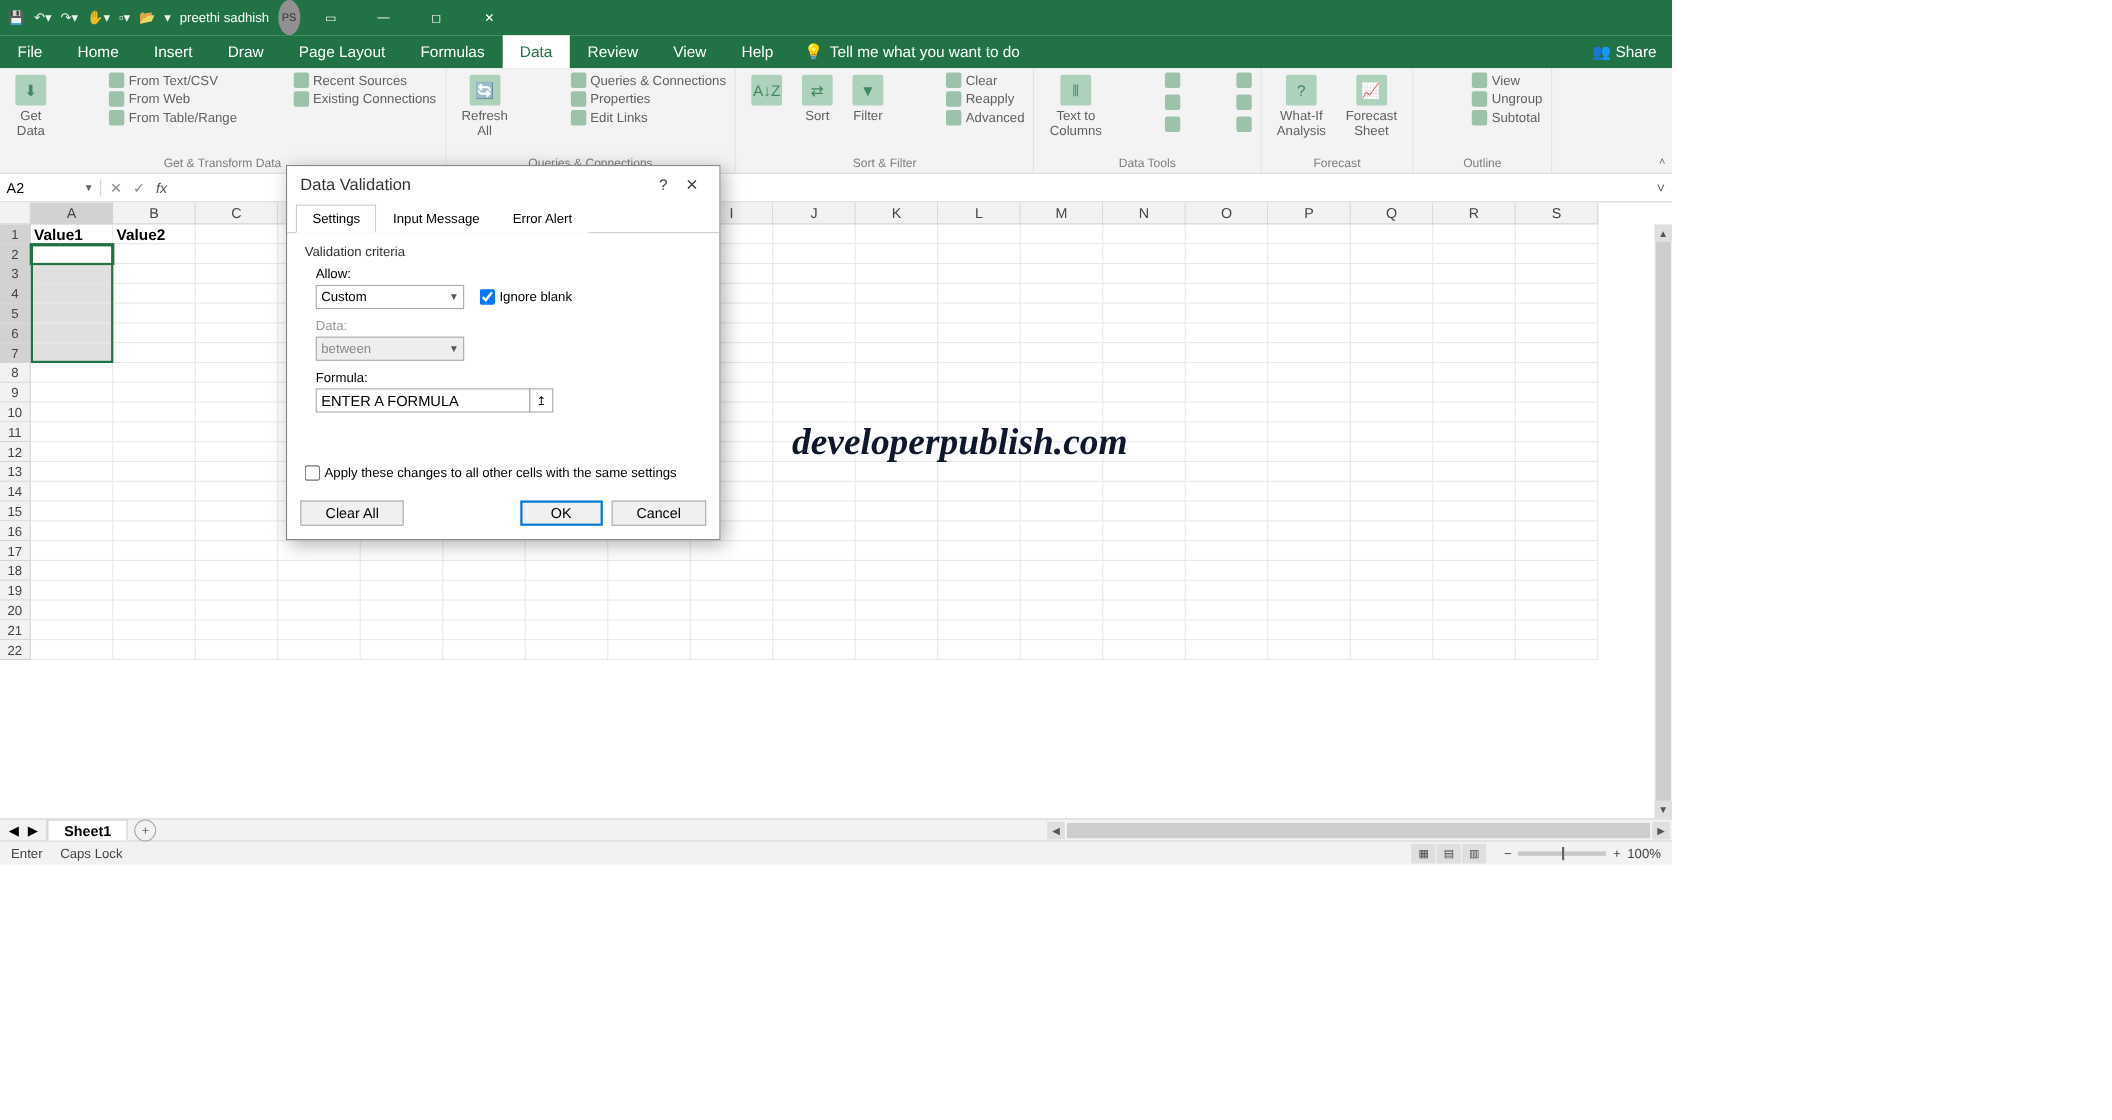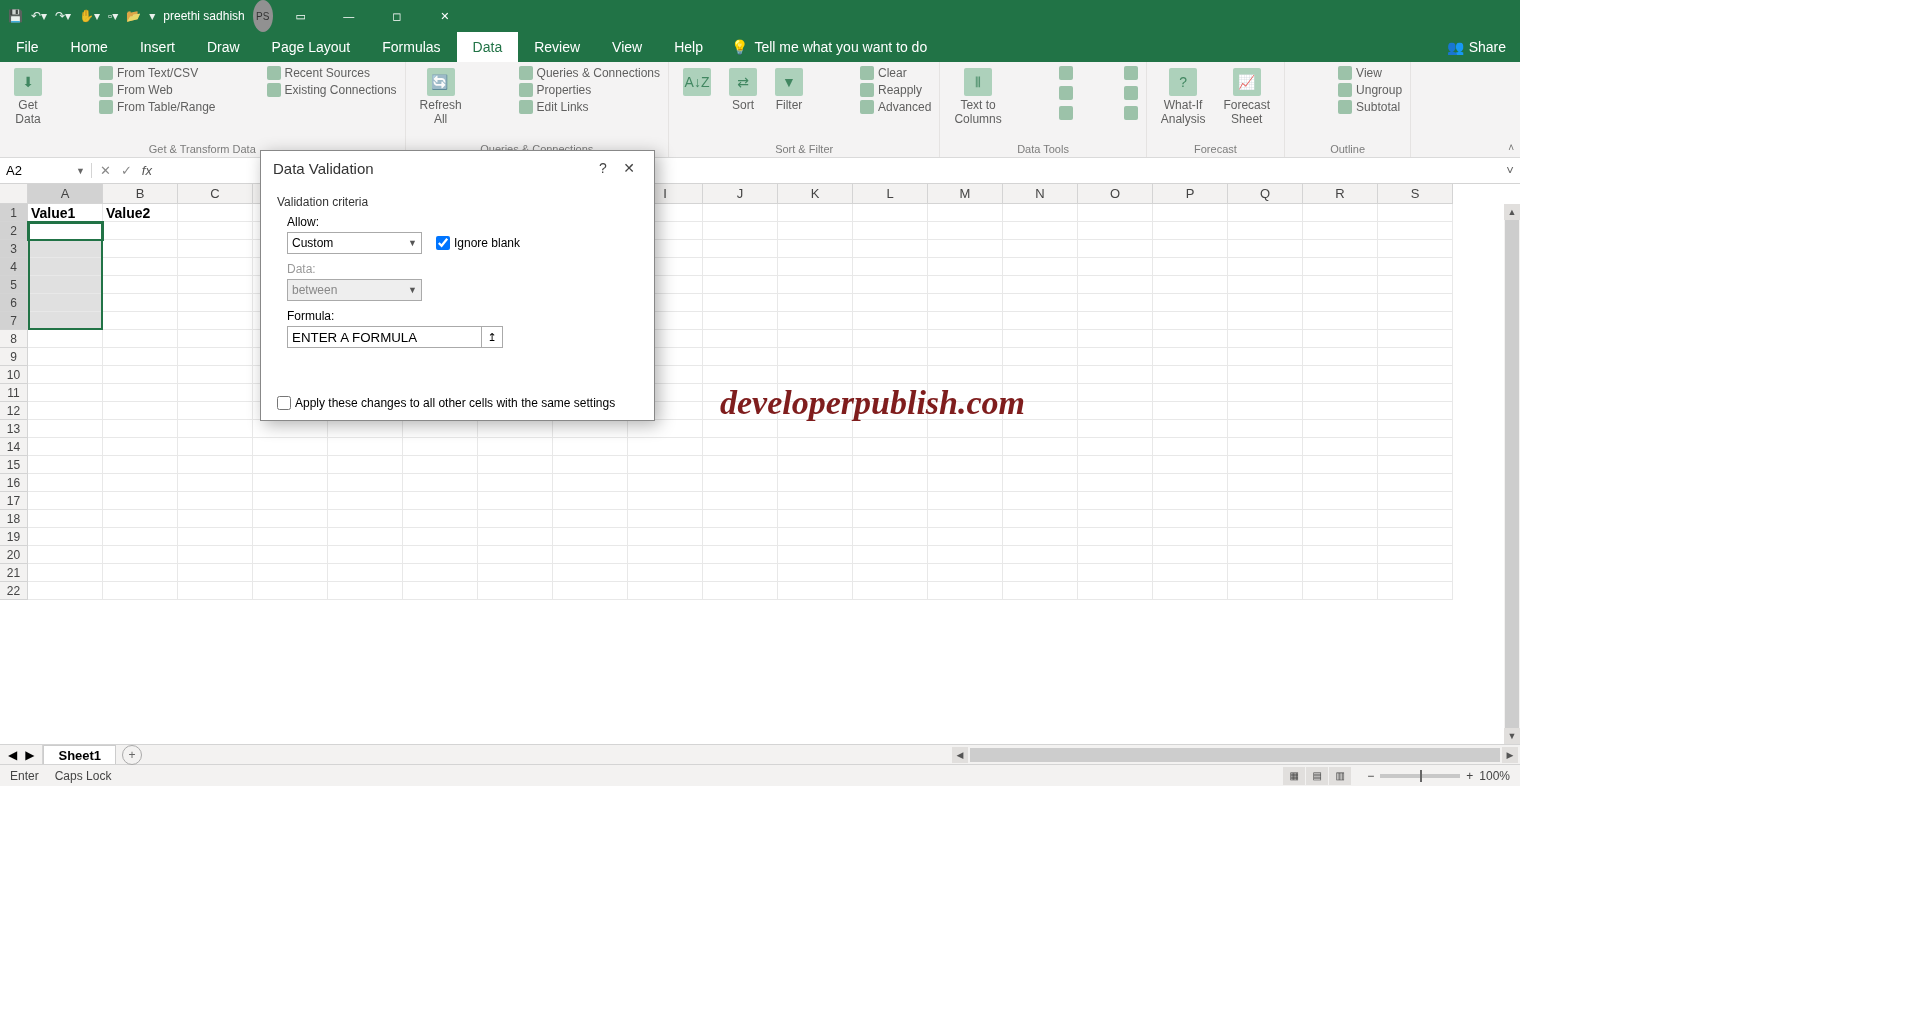--- a/index.html
+++ b/index.html
@@ -50,21 +50,21 @@
 .colh.sel { background: #d2d2d2; }
 .rows { }
 .row { display: flex; height: 18px; }
 .rowh { width: 28px; border-right: 1px solid #d4d4d4; border-bottom: 1px solid #d4d4d4; background: #f3f2f1; text-align: center; font-size: 12px; color: #444; line-height: 18px; }
 .rowh.sel { background: #d2d2d2; }
 .cell { width: 75px; border-right: 1px solid #e8e8e8; border-bottom: 1px solid #e8e8e8; font-size: 13px; padding: 0 3px; line-height: 18px; }
 .cell.b { font-weight: bold; font-size: 14px; }
 .cell.selrange { background: #e0e0e0; }
 .cell.active { background: #fff; outline: 2px solid #217346; outline-offset: -1px; position: relative; z-index: 2; }
 .sel-border { position: absolute; border: 2px solid #217346; pointer-events: none; z-index: 3; }
-.watermark { position: absolute; left: 720px; top: 200px; font-family: 'Comic Sans MS', cursive; font-style: italic; font-weight: bold; font-size: 34px; color: #7f1d1d; }
+.watermark { position: absolute; left: 720px; top: 200px; font-family: 'Comic Sans MS', cursive; font-style: italic; font-weight: bold; font-size: 34px; color: #0f172a; }
 
 
 .hscroll-row { height: 20px; display: flex; border-top: 1px solid #d4d4d4; background: #f3f2f1; font-size: 12px; }
 .sheet-nav { display: flex; align-items: center; gap: 8px; padding: 0 8px; border-right: 1px solid #d4d4d4; }
 .sheet-tab { padding: 2px 14px; background: #fff; border: 1px solid #ccc; border-bottom: none; font-weight: bold; font-size: 13px; }
 .newsheet { width: 20px; height: 20px; border: 1px solid #aaa; border-radius: 50%; display: flex; align-items: center; justify-content: center; margin-left: 6px; cursor: pointer; color: #666; }
 .hscroll { flex: 1; display: flex; align-items: center; padding: 0 2px; gap: 2px; margin-left: auto; max-width: 570px; }
 .hscroll .arrow, .vscroll .arrow { width: 16px; height: 16px; background: #e1dfdd; display: flex; align-items: center; justify-content: center; font-size: 9px; color: #555; }
 .hscroll .track { flex: 1; height: 14px; background: #f3f2f1; position: relative; }
 .hscroll .thumb { position: absolute; left: 0; top: 0; height: 14px; width: 100%; background: #cdcdcd; }
@@ -876,20 +876,25 @@
   </div>
 </div>
 
 <div class="dialog">
   <div class="dlg-title">
     <span>Data Validation</span>
     <span class="spacer"></span>
     <span class="hlp">?</span>
     <span class="close">✕</span>
   </div>
+  <div class="dlg-tabs">
+    <div class="dlg-tab active">Settings</div>
+    <div class="dlg-tab">Input Message</div>
+    <div class="dlg-tab">Error Alert</div>
+  </div>
   <div class="dlg-body">
     <div class="section-head">Validation criteria</div>
     <div style="padding-left:10px">
       <label>Allow:</label>
       <div class="dlg-row">
         <div class="dlg-select">
           <span>Custom</span>
           <span class="car">▼</span>
         </div>
         <div class="dlg-check">
@@ -906,13 +911,19 @@
       <div class="dlg-input-row" style="width:216px">
         <input class="dlg-input" value="ENTER A FORMULA" style="">
         <div class="dlg-refbtn">↥</div>
       </div>
     </div>
     <div class="dlg-check" style="margin:48px 0 6px">
       <input type="checkbox" style="">
       <span>Apply these changes to all other cells with the same settings</span>
     </div>
   </div>
+  <div class="dlg-footer">
+    <button class="dlg-btn">Clear All</button>
+    <span style="flex:1"></span>
+    <button class="dlg-btn primary">OK</button>
+    <button class="dlg-btn">Cancel</button>
+  </div>
 </div>
 
 </body></html>

